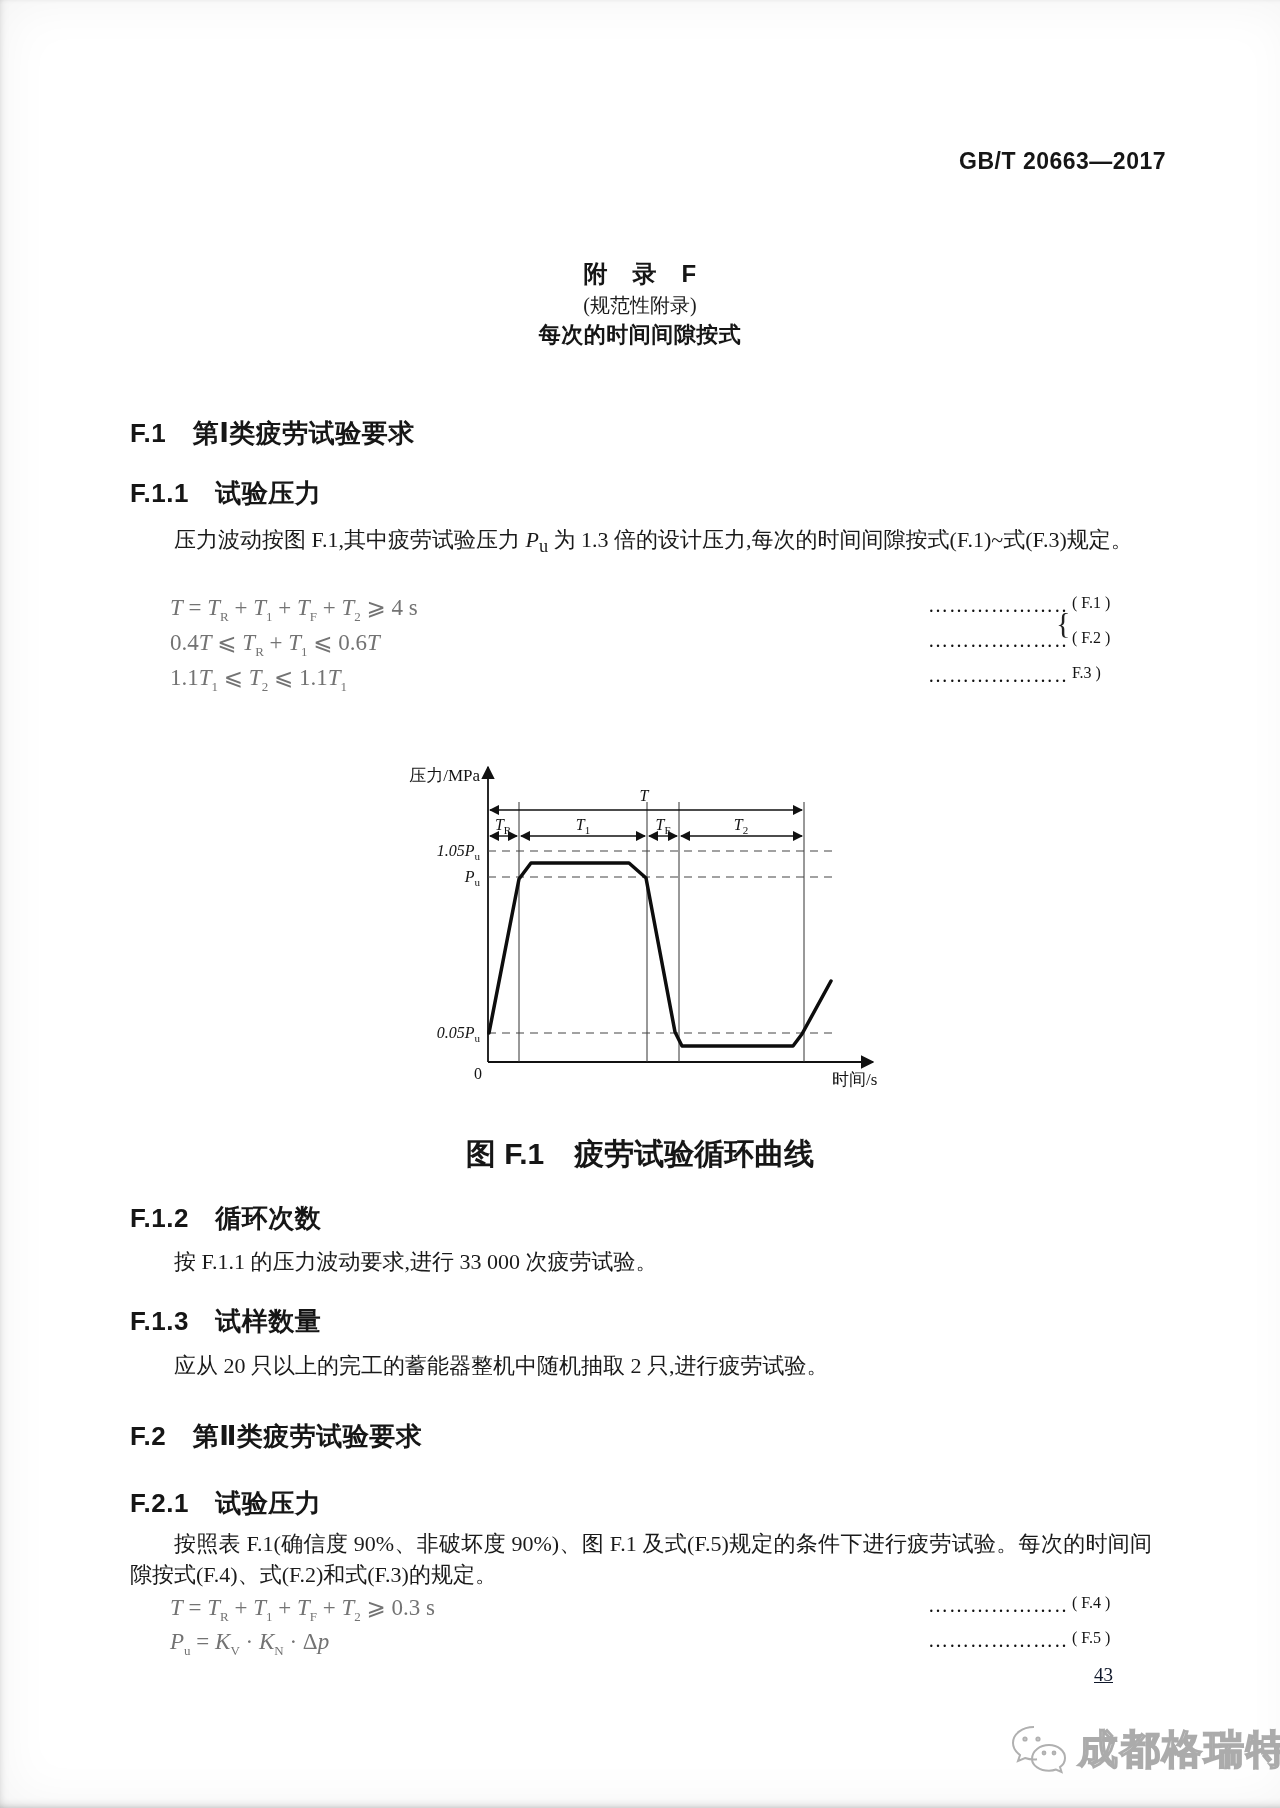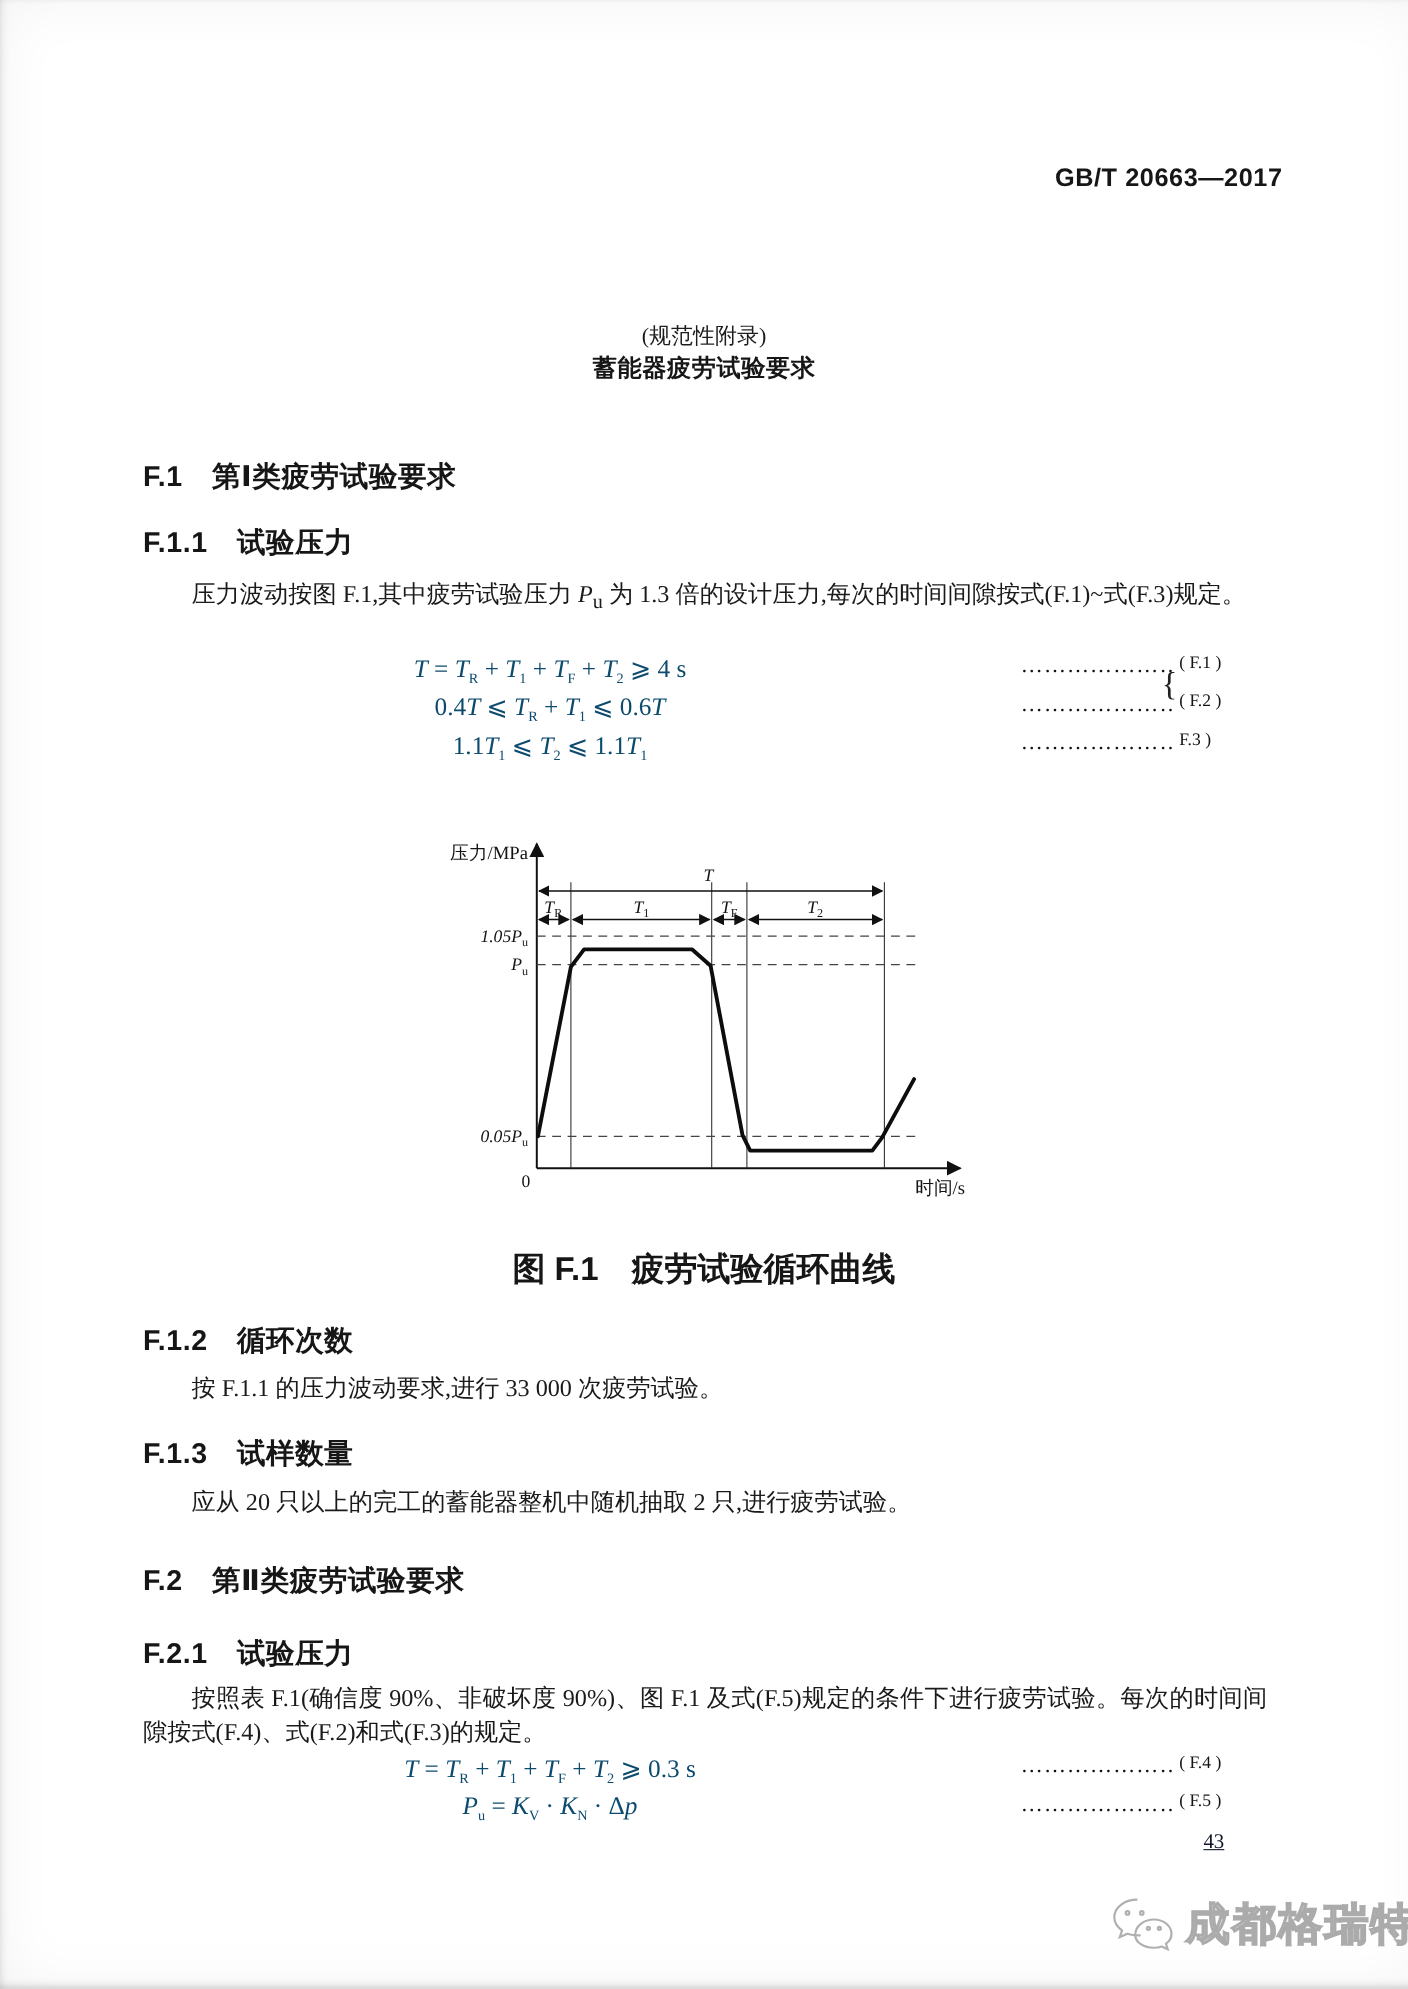--- a/index.html
+++ b/index.html
@@ -15,22 +15,22 @@
                inset 7px 0 9px -6px rgba(0,0,0,.10);
     padding-left:16px;
   }
   .abs{position:absolute;}
   .heading{font-family:"Liberation Sans","DejaVu Sans",sans-serif;font-weight:bold;
            font-size:26px;color:#161616;letter-spacing:.5px;}
   .center{left:130px;width:1020px;text-align:center;}
   .body-text{font-size:22px;line-height:31px;color:#1a1a1a;}
   .para{left:130px;width:1022px;text-align:justify;text-indent:2em;}
   .eq-row{left:0;top:0;width:1280px;height:30px;}
-  .eq-formula{position:absolute;left:170px;width:660px;text-align:center;
-              font-size:23px;color:#0c4a6e;white-space:nowrap;}
+  .eq-formula{position:absolute;left:170px;width:660px;
+              font-size:23px;color:#737373;white-space:nowrap;}
   .eq-formula i{font-style:italic;}
   .eq-formula sub{font-size:13px;font-style:normal;}
   .eq-dots{position:absolute;left:928px;width:140px;overflow:hidden;white-space:nowrap;
            font-size:20px;letter-spacing:1px;color:#111;}
   .eq-label{position:absolute;left:1072px;font-size:16px;color:#141414;white-space:nowrap;}
   .brace{font-size:30px;color:#222;font-family:"Liberation Serif",serif;}
   .fig-caption{font-family:"Liberation Sans","DejaVu Sans",sans-serif;font-weight:bold;
                font-size:30px;color:#161616;}
   .page-num{font-size:19px;color:#0f172a;text-decoration:underline;}
   .watermark{display:flex;align-items:center;gap:10px;}
@@ -45,22 +45,23 @@
   .svg-sub{font-size:11px;font-style:normal;}
   .svg-num{font-size:16px;}
 </style>
 </head>
 <body>
 
 <div class="page">
 
   <div class="abs heading" style="top:148px;right:130px;font-size:23px;">GB/T 20663—2017</div>
 
+  <div class="abs center heading" style="top:258px;font-size:24px;">附　录　F</div>
   <div class="abs center" style="top:292px;font-size:20px;">(规范性附录)</div>
-  <div class="abs center heading" style="top:320px;font-size:22px;">蓄能器疲劳试验要求</div>
+  <div class="abs center heading" style="top:320px;font-size:22px;">每次的时间间隙按式</div>
 
   <div class="abs heading" style="top:416px;left:130px;">F.1　第Ⅰ类疲劳试验要求</div>
   <div class="abs heading" style="top:476px;left:130px;">F.1.1　试验压力</div>
   <div class="abs para body-text" style="top:524px;"><span>压力波动按图 F.1,其中疲劳试验压力 </span><i>P</i><sub>u</sub><span> 为 1.3 倍的设计压力,每次的时间间隙按式(F.1)~式(F.3)规定。</span></div>
 
   <div class="abs eq-row" style="top:594px;">
     <span class="eq-formula"><i>T</i><span> = </span><i>T</i><sub>R</sub><span> + </span><i>T</i><sub>1</sub><span> + </span><i>T</i><sub>F</sub><span> + </span><i>T</i><sub>2</sub><span> ⩾ 4 s</span></span>
     <span class="eq-dots">……………………………</span>
     <span class="eq-label">( F.1 )</span>
   </div>

